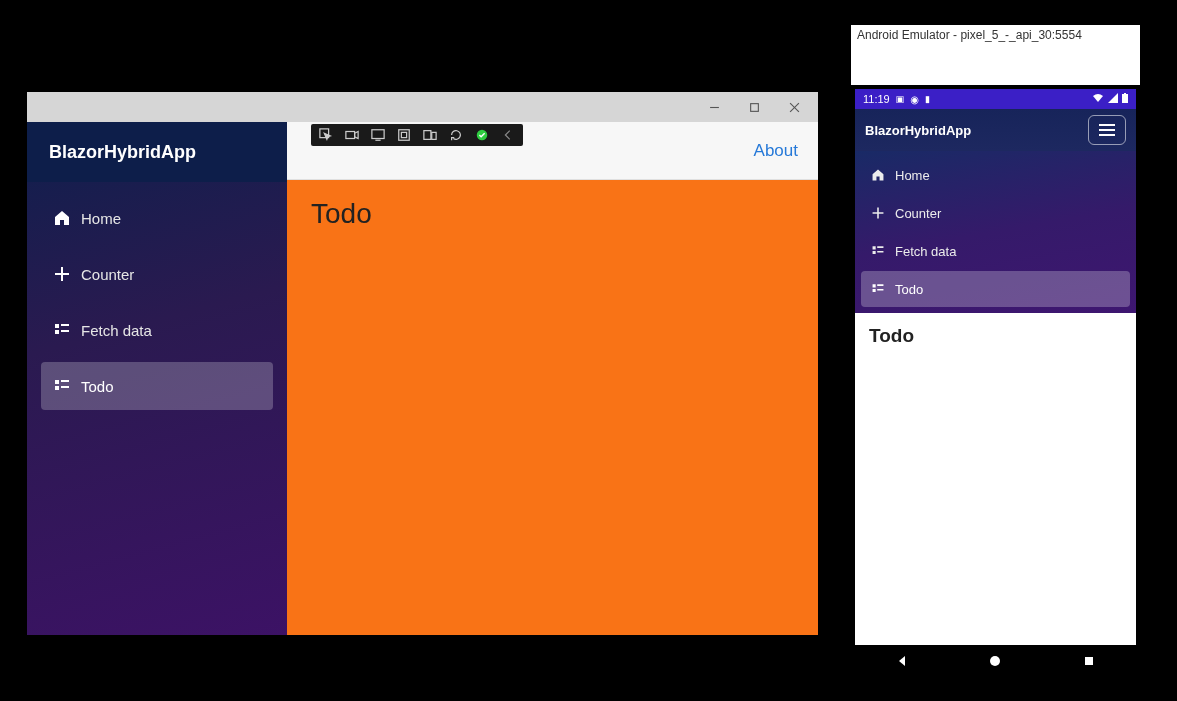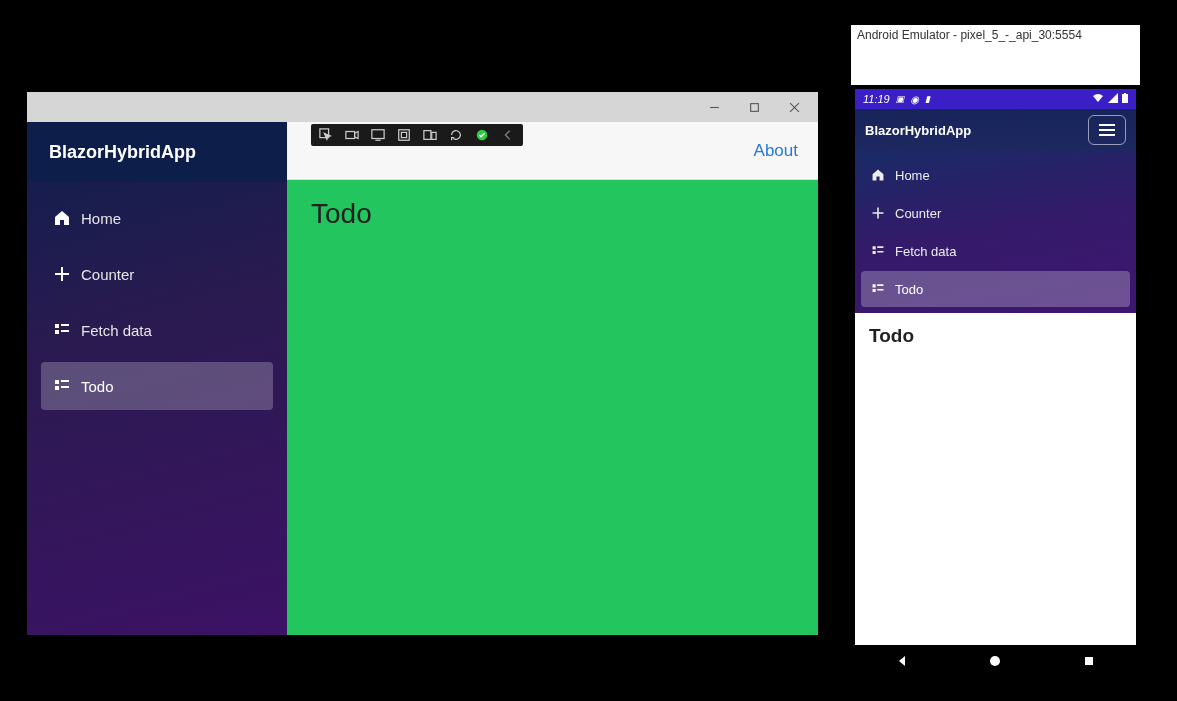--- a/index.html
+++ b/index.html
@@ -59,21 +59,21 @@
     background: rgba(255,255,255,0.23);
     color: #fff;
   }
   .nav-item .icon {
     width: 28px;
     display: flex; align-items: center; justify-content: flex-start;
     color: #fff;
   }
   .nav-item .icon svg { width: 18px; height: 18px; fill: currentColor; }
 
-  .content { flex: 1; display: flex; flex-direction: column; background: #22c55e; position: relative; }
+  .content { flex: 1; display: flex; flex-direction: column; background: #f97316; position: relative; }
   .content-header {
     height: 58px;
     border-bottom: 1px solid #e0e0e0;
     background: #f7f7f7;
     display: flex; align-items: center; justify-content: flex-end;
     padding: 0 20px;
   }
   .about-link { color: #2679d8; font-size: 17px; cursor: pointer; }
   .content-body { padding: 18px 24px; }
   .page-title { font-size: 28px; font-weight: 400; color: #222; }
@@ -131,21 +131,20 @@
     overflow: hidden;
   }
   .statusbar {
     height: 20px;
     background: #3b1fc6;
     color: #fff;
     font-size: 11px;
     display: flex; align-items: center;
     padding: 0 8px;
     justify-content: space-between;
-    font-style: italic;
   }
   .statusbar .sb-right { display:flex; align-items:center; gap:4px; }
   .statusbar .sb-left { display:flex; align-items:center; gap:6px; }
 
   .app-header {
     height: 42px;
     background: linear-gradient(180deg,#17245a, #1d2860);
     display: flex; align-items: center; justify-content: space-between;
     padding: 0 10px;
     color: #fff;

